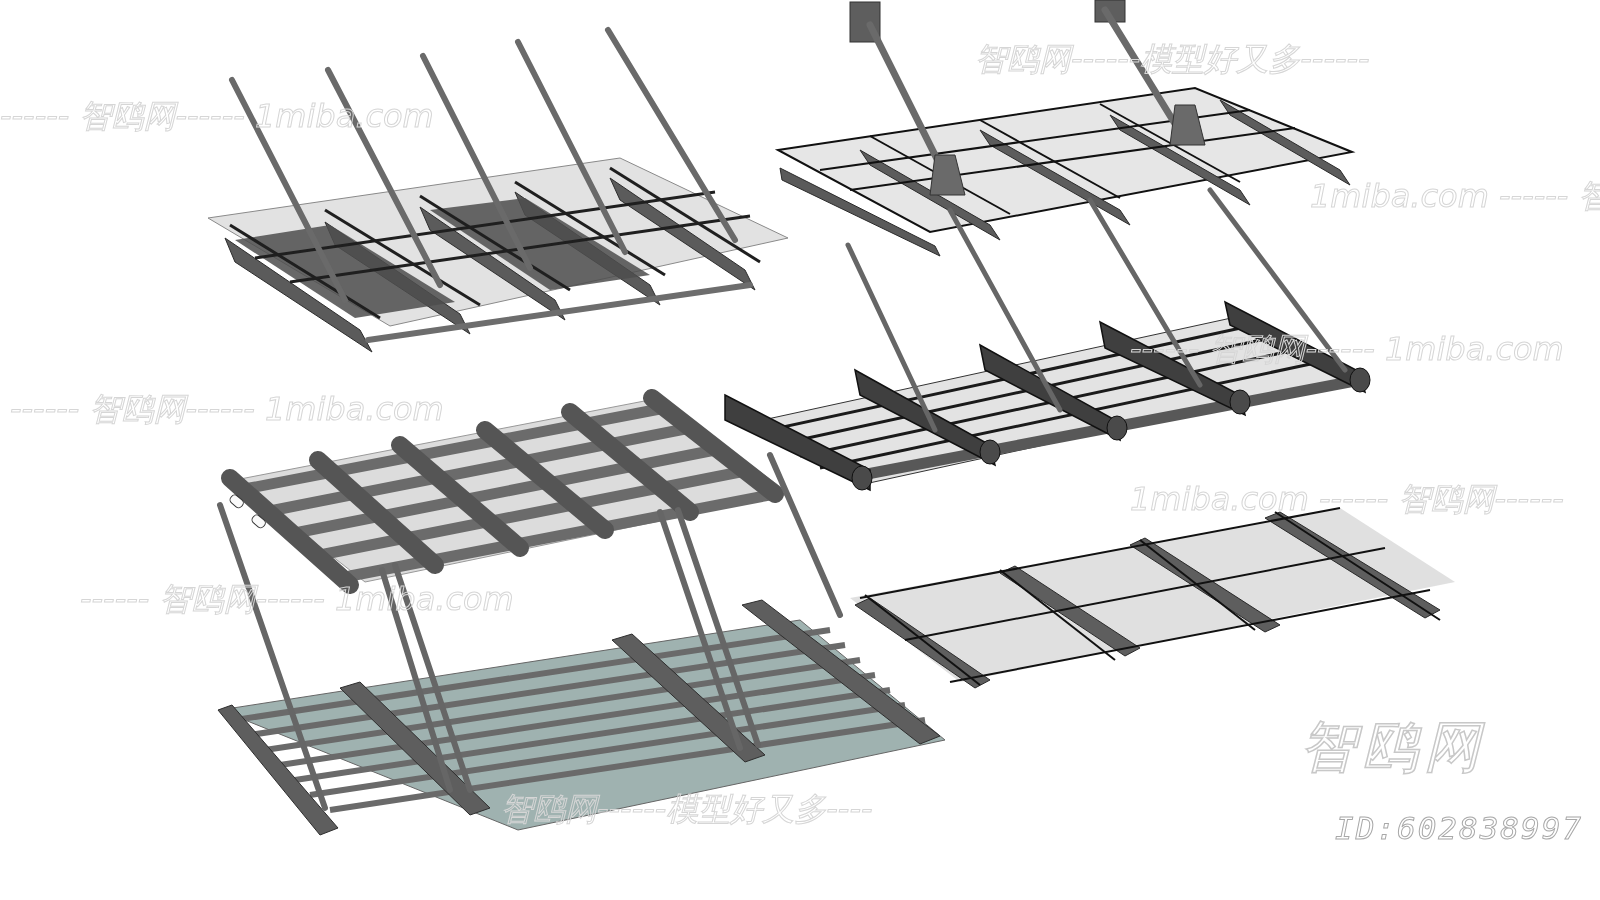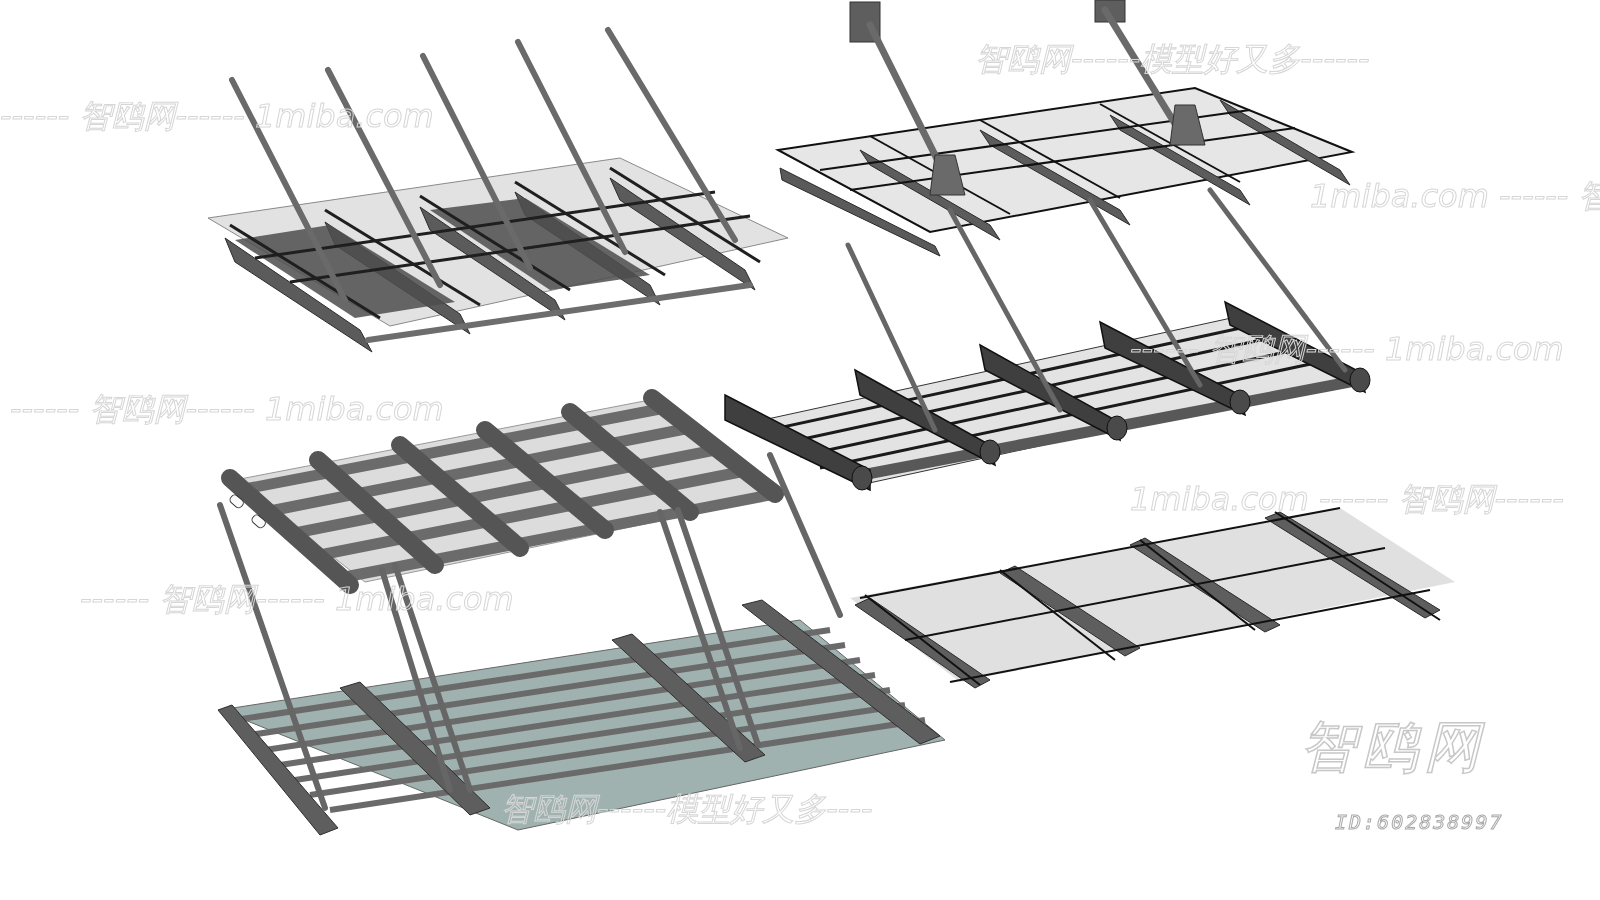--- a/index.html
+++ b/index.html
@@ -1,21 +1,21 @@
 <!DOCTYPE html>
 <html><head>
   <meta charset="utf-8">
   <style>
     html, body { margin: 0; padding: 0; background: #ffffff; }
     body { width: 1600px; height: 900px; position: relative; overflow: hidden; font-family: "DejaVu Sans", sans-serif; }
     #scene { position: absolute; left: 0; top: 0; width: 1600px; height: 900px; }
     .wm { position: absolute; white-space: nowrap; color: transparent; -webkit-text-stroke: 1px #d6d6d6; font-family: "DejaVu Sans", sans-serif; pointer-events: none; font-style: italic; }
     .wm-sm { font-size: 32px; }
     .wm-big { font-size: 56px; letter-spacing: 6px; -webkit-text-stroke: 1.5px #c8c8c8; }
-    .wm-id { font-size: 20px; letter-spacing: 2px; -webkit-text-stroke: 1px #a8a8a8; font-family: "DejaVu Sans Mono", monospace; }
+    .wm-id { font-size: 31px; letter-spacing: 2px; -webkit-text-stroke: 1px #a8a8a8; font-family: "DejaVu Sans Mono", monospace; }
   </style>
 </head>
 <body>
 
 <svg id="scene" viewBox="0 0 1600 900" xmlns="http://www.w3.org/2000/svg">
   <defs>
     <linearGradient id="steelG" x1="0" y1="0" x2="0" y2="1">
       <stop offset="0" stop-color="#7a7a7a"></stop>
         <stop offset="1" stop-color="#4f4f4f"></stop>
     </linearGradient>

